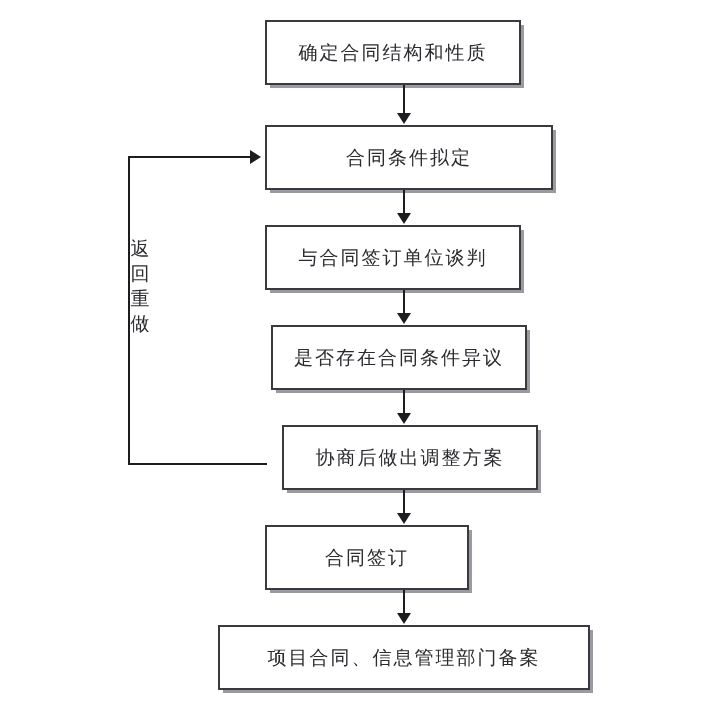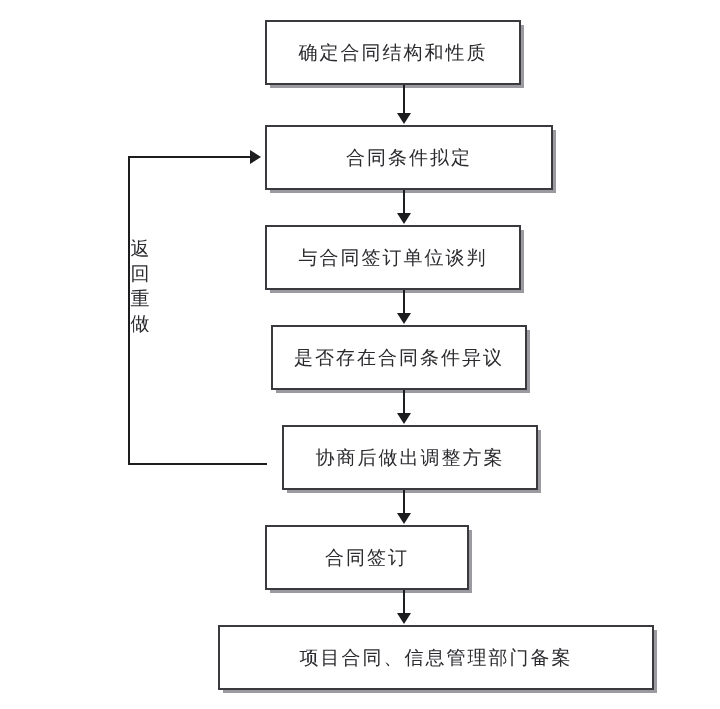--- a/index.html
+++ b/index.html
@@ -115,21 +115,21 @@
   <div class="vline" style="left:403px; top:490px; height:25px;"></div>
   <div class="arrow-down" style="left:397px; top:513px;"></div>
 
   <div class="node" style="left:265px; top:525px; width:204px; height:65px;">
     <span class="node-label">合同签订</span>
   </div>
 
   <div class="vline" style="left:403px; top:590px; height:25px;"></div>
   <div class="arrow-down" style="left:397px; top:613px;"></div>
 
-  <div class="node" style="left:218px; top:625px; width:436px; height:65px;">
+  <div class="node" style="left:218px; top:625px; width:372px; height:65px;">
     <span class="node-label">项目合同、信息管理部门备案</span>
   </div>
 
   <div class="hline" style="left:128px; top:463px; width:139px;"></div>
 
   <div class="vline" style="left:128px; top:156px; height:308px;"></div>
 
   <div class="hline" style="left:128px; top:156px; width:124px;"></div>
   <div class="arrow-right" style="left:250px; top:150px;"></div>
 

